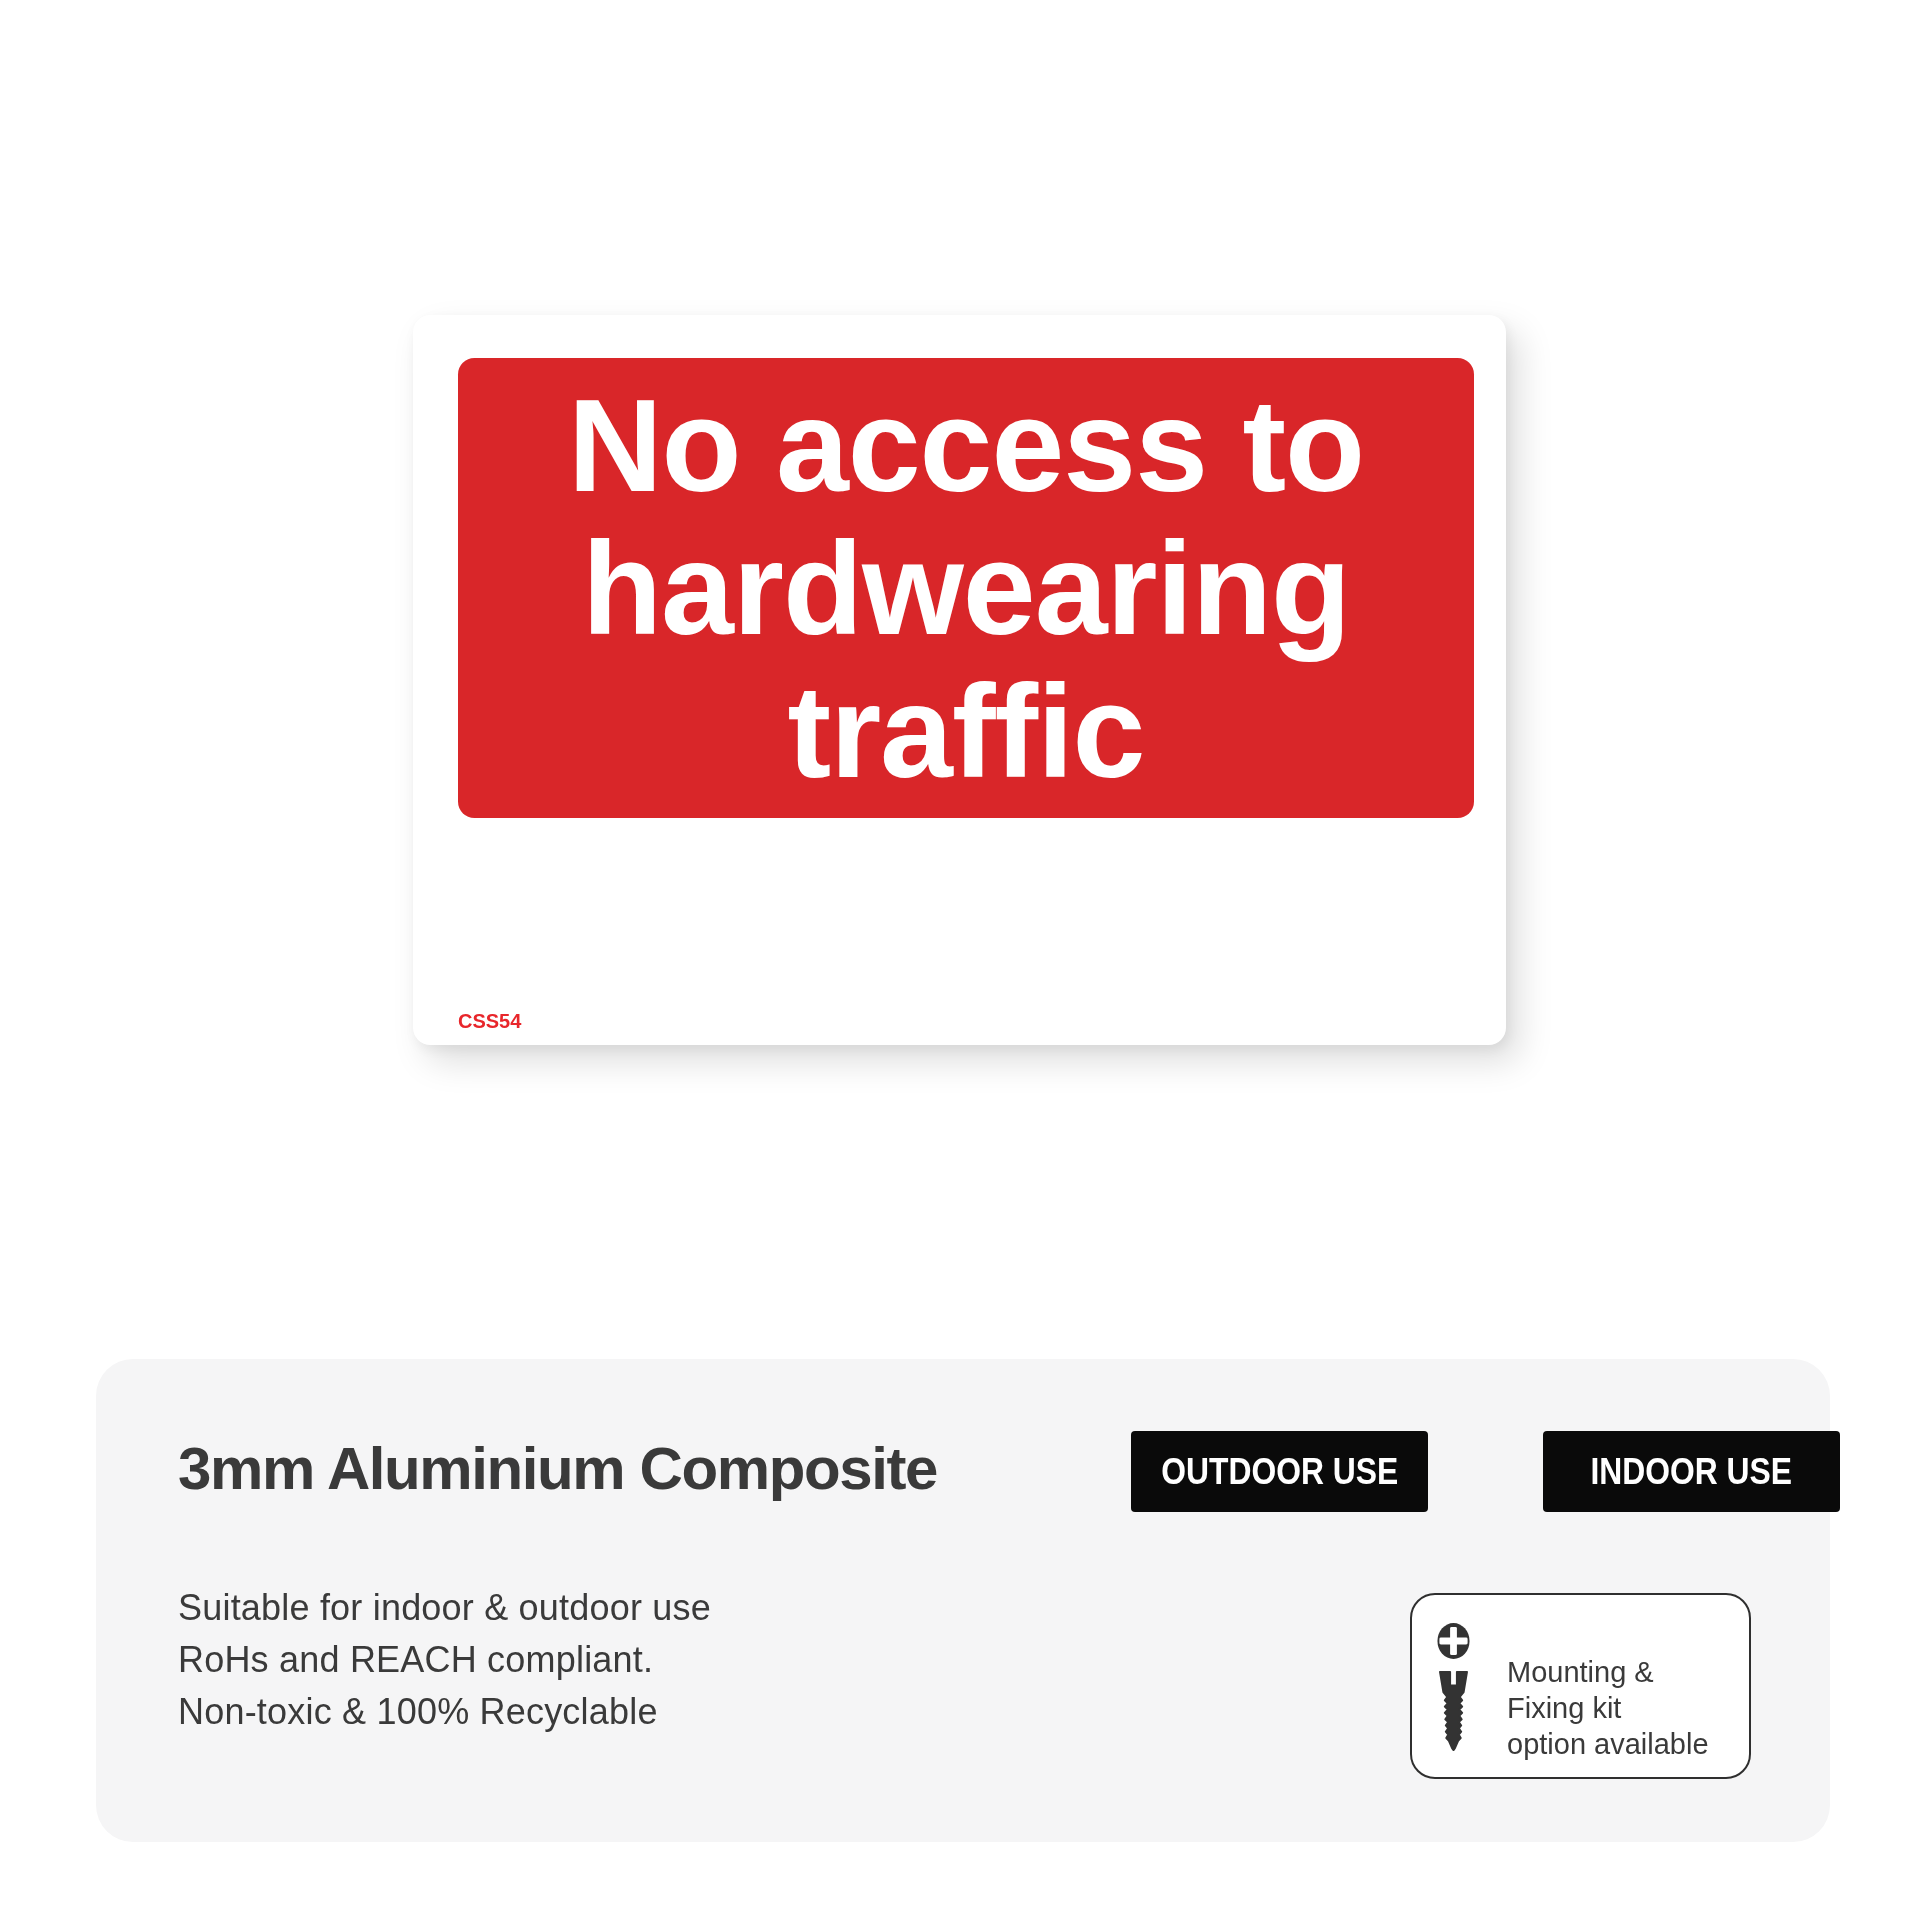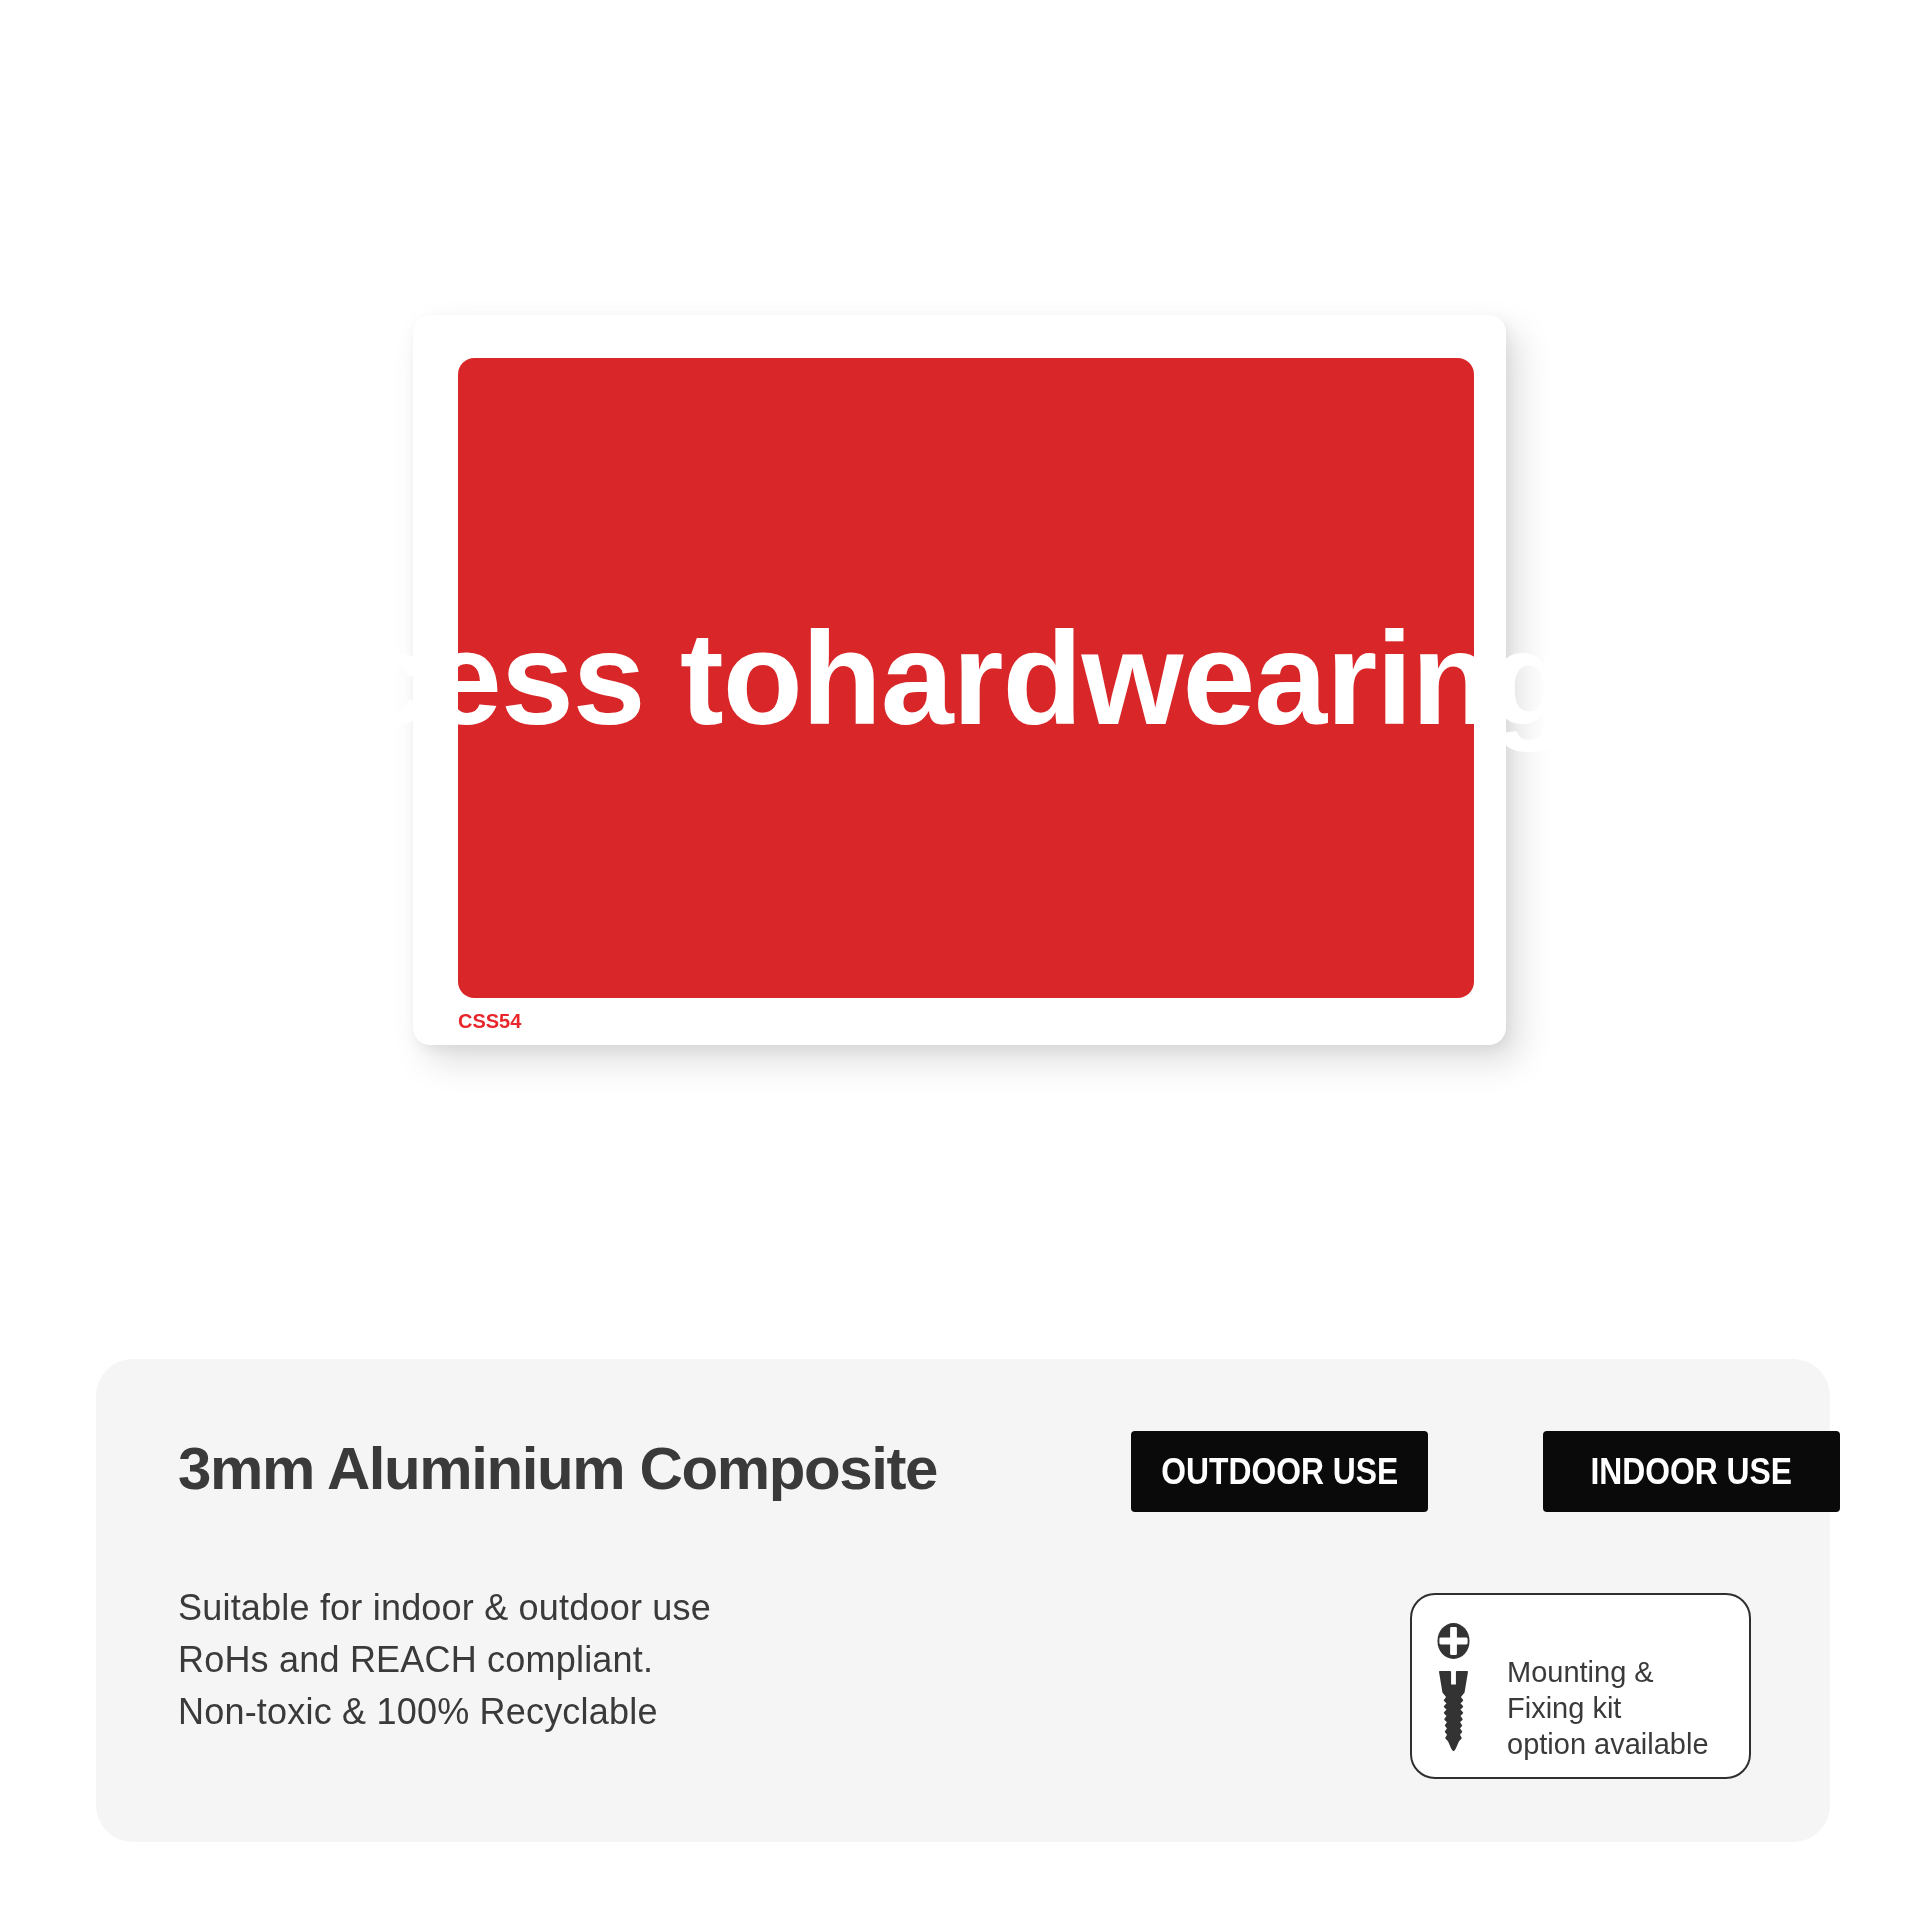--- a/index.html
+++ b/index.html
@@ -11,23 +11,23 @@
   }
   #canvas{position:relative;width:1926px;height:1926px;background:var(--page-bg,#fff);}
 
   
   .sign-card{
     position:absolute;left:413px;top:315px;width:1093px;height:730px;
     background:var(--card-bg,#fff);border-radius:17.3px;
     box-shadow:13.5px 16.4px 34px rgba(0,0,0,.13), 2.9px 4.8px 11.6px rgba(0,0,0,.05);
   }
   .sign-face{
-    position:absolute;left:45px;top:43px;width:1016px;height:640px;
+    position:absolute;left:45px;top:43px;width:1016px;height:460px;
     background:var(--sign-red,#d92629);border-radius:16.4px;
-    display:flex;flex-direction:row;align-items:center;justify-content:center;
+    display:flex;flex-direction:column;align-items:center;justify-content:center;
   }
   .sign-line{
     color:var(--sign-text,#fff);
     font-size:131px;font-weight:bold;line-height:143px;
     white-space:nowrap;letter-spacing:-1px;
   }
   .sign-code{
     position:absolute;left:45px;top:696px;
     color:var(--code-red,#e8262b);
     font-size:20px;line-height:21px;font-weight:bold;

